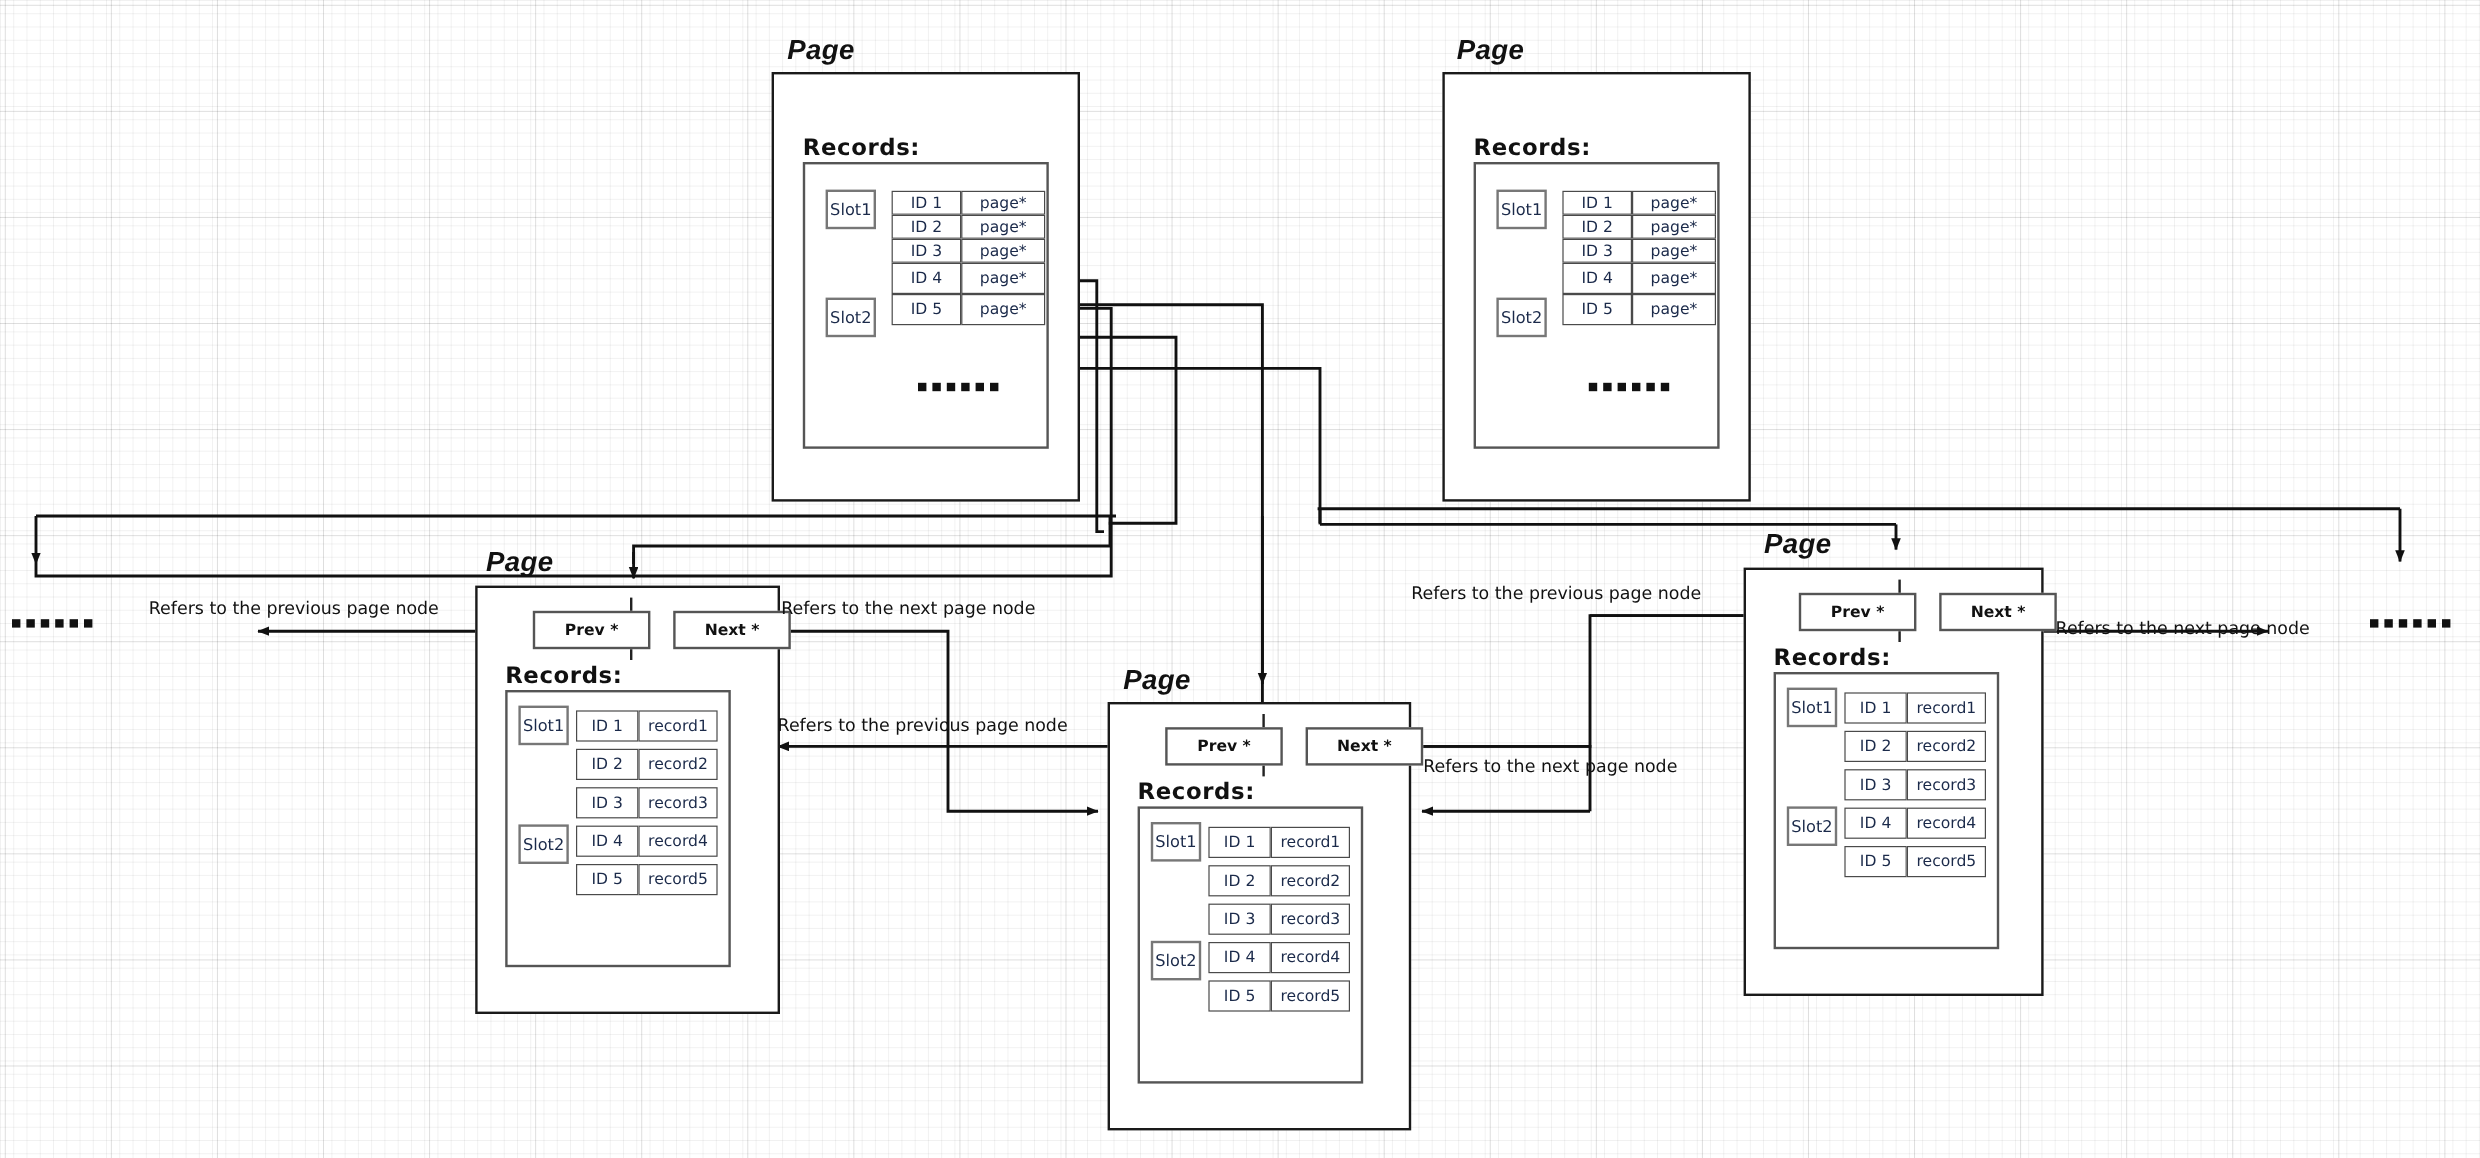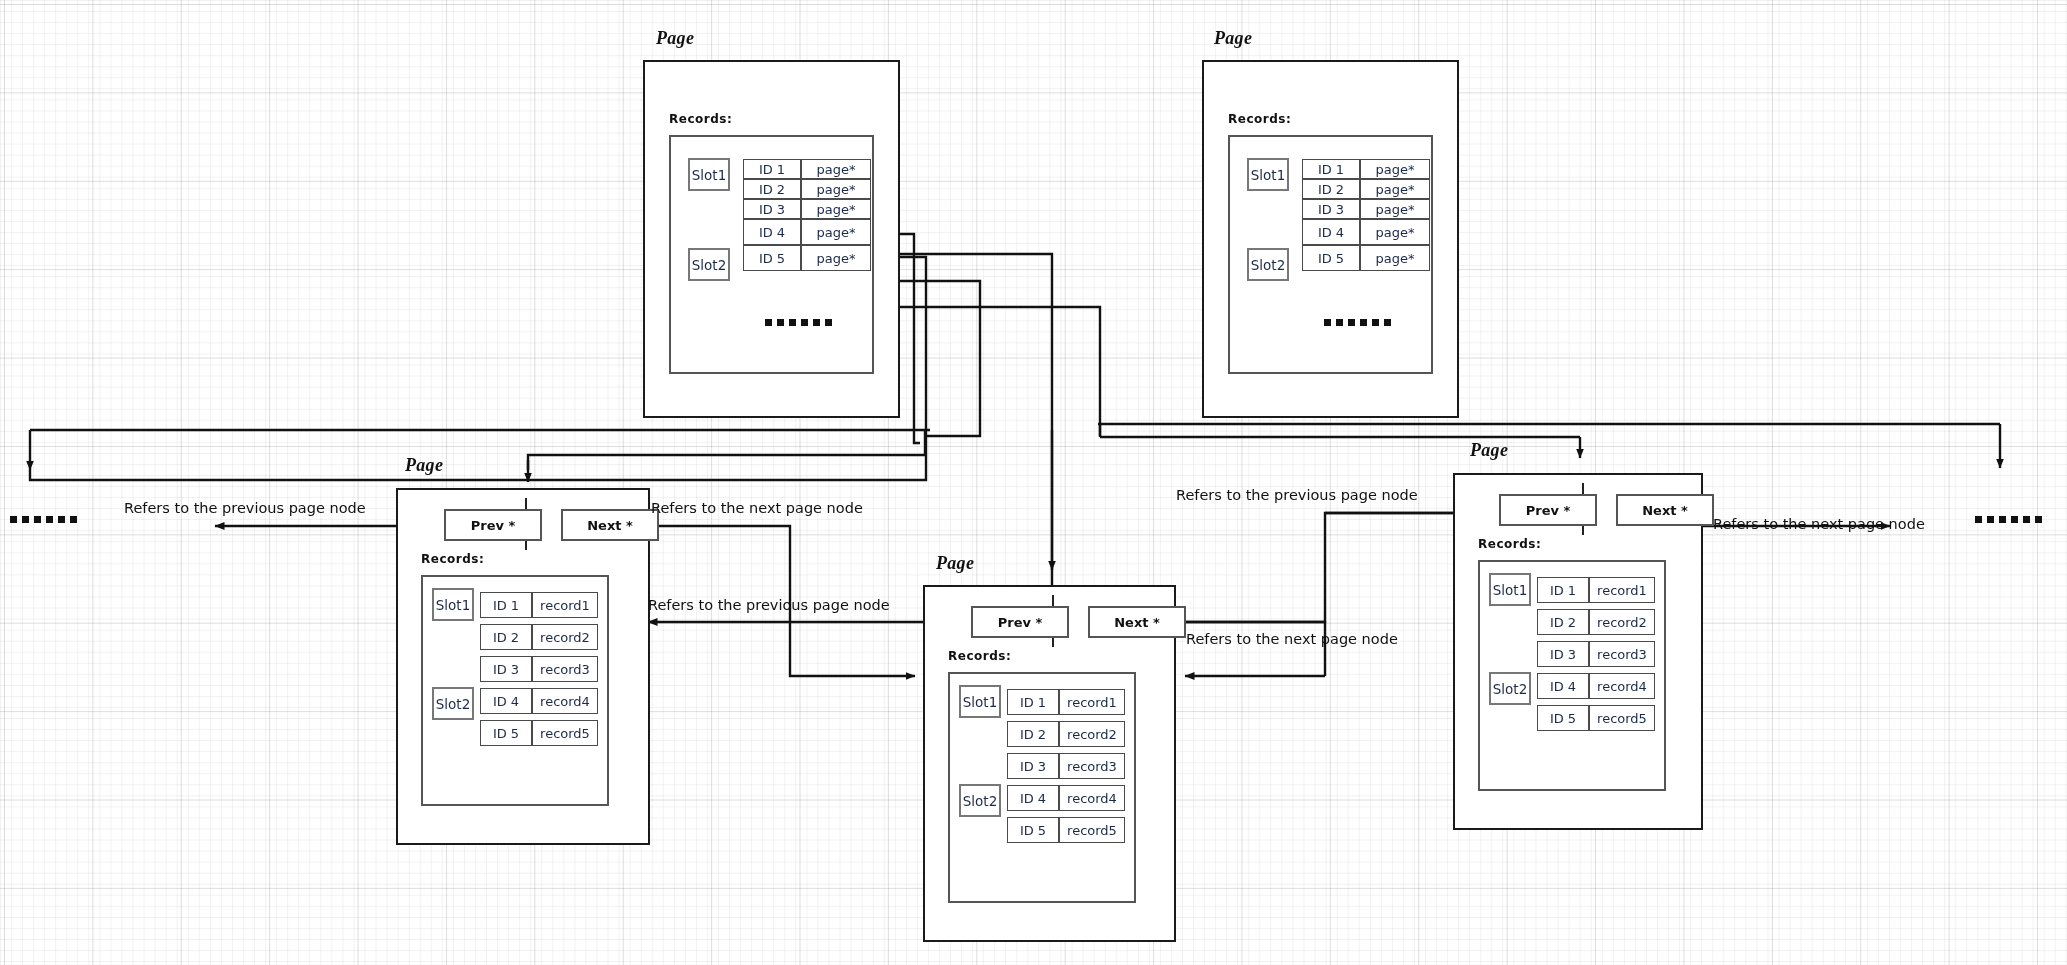--- a/index.html
+++ b/index.html
@@ -23,30 +23,30 @@
       11.05px 11.05px,
       88.4px 88.4px,
       88.4px 88.4px;
     background-position: 0 0, 0 0, 4px 4px, 4px 4px;
   }
   #wires{position:absolute;left:0;top:0;width:2067px;height:965px;pointer-events:none;}
 
   .pagebox{position:absolute;background:#ffffff;border:2.5px solid #1a1a1a;box-sizing:border-box;}
   .pagetitle{
     position:absolute;
-    font-family:Liberation Serif, serif;
+    font-family:Liberation Sans, sans-serif;
     font-weight:700;font-style:italic;
-    font-size:18px;color:#111;
+    font-size:23px;color:#111;
     letter-spacing:.3px;
     white-space:nowrap;
   }
   .recordslabel{
     position:absolute;
     font-family:"DejaVu Sans", sans-serif;
-    font-weight:700;font-size:12px;color:#111;
+    font-weight:700;font-size:19px;color:#111;
     letter-spacing:.5px;white-space:nowrap;
   }
   .recordsbox{position:absolute;background:#ffffff;border:2px solid #555;box-sizing:border-box;}
   .slot{
     position:absolute;background:#fff;border:2px solid #777;box-sizing:border-box;
     display:flex;align-items:center;justify-content:center;
     font-size:13.5px;color:#1b2a4a;font-family:"DejaVu Sans", sans-serif;
   }
   .rowbox{position:absolute;display:flex;box-sizing:border-box;}
   .cell{

